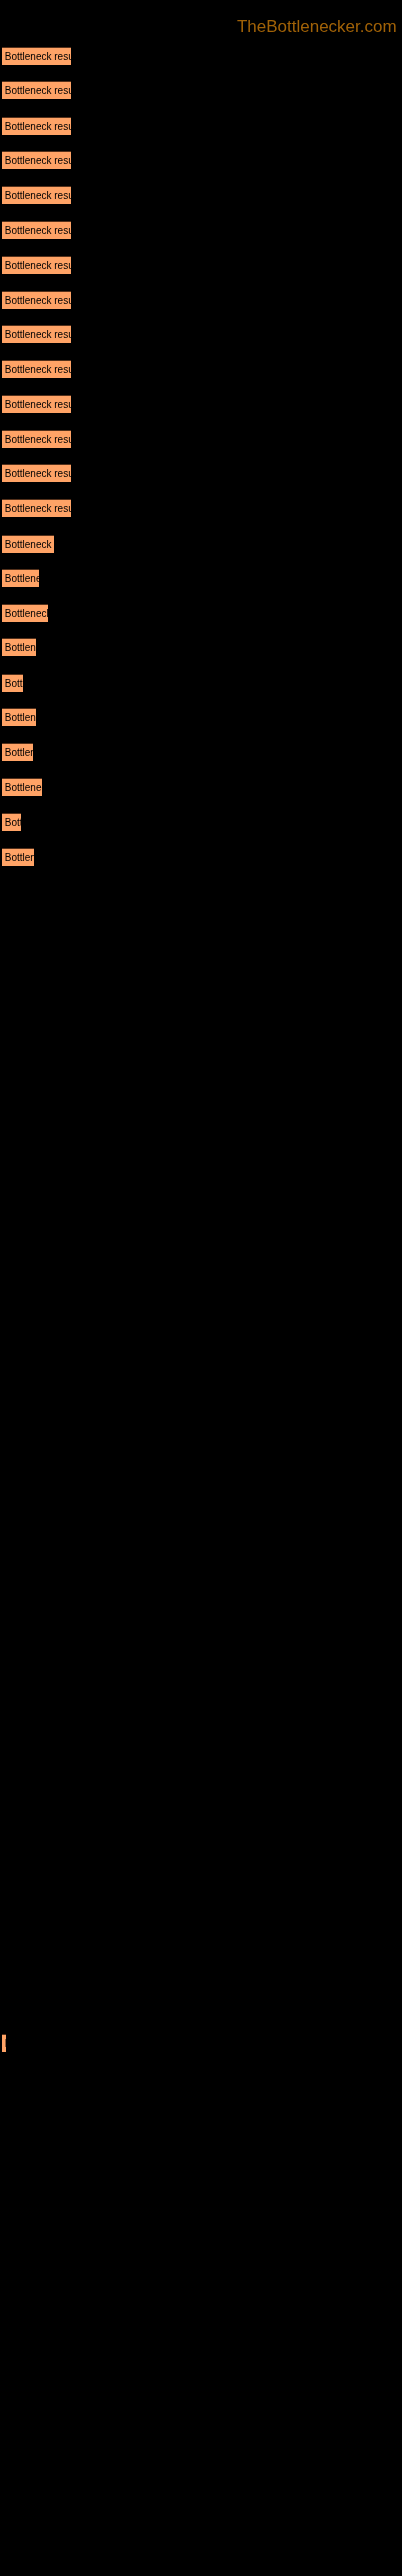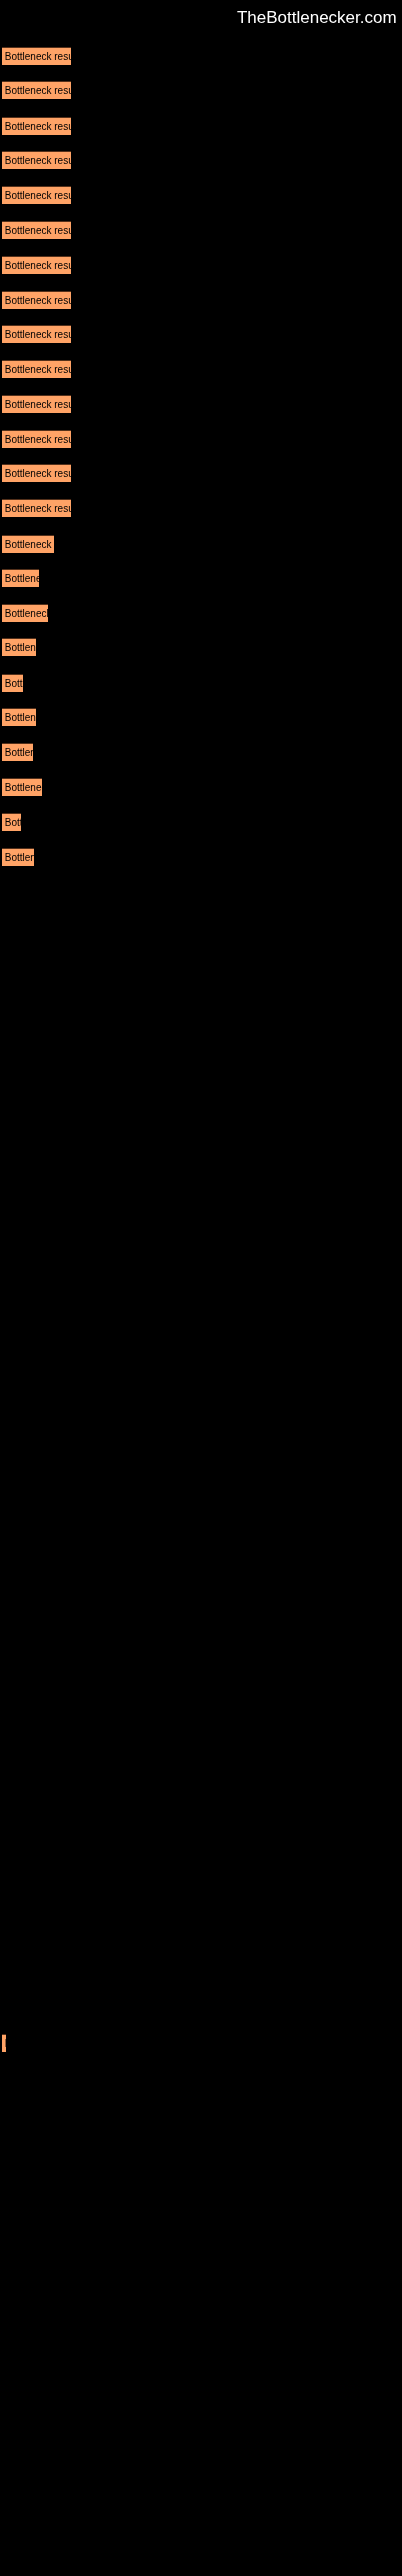--- a/index.html
+++ b/index.html
@@ -10,23 +10,23 @@
   body {
     width: 403px;
     height: 2576px;
     position: relative;
     overflow: hidden;
     font-family: "Liberation Sans", sans-serif;
   }
 
   .site-title {
     position: absolute;
-    top: 7px;
+    top: 16px;
     right: 6.4px;
-    color: #ffffff;
+    color: #a16207;
     font-size: 17px;
     font-family: "Liberation Sans", sans-serif;
     letter-spacing: 0px;
     white-space: nowrap;
     line-height: 21px;
   }
 
   .chart-area {
     position: absolute;
     left: 0;

